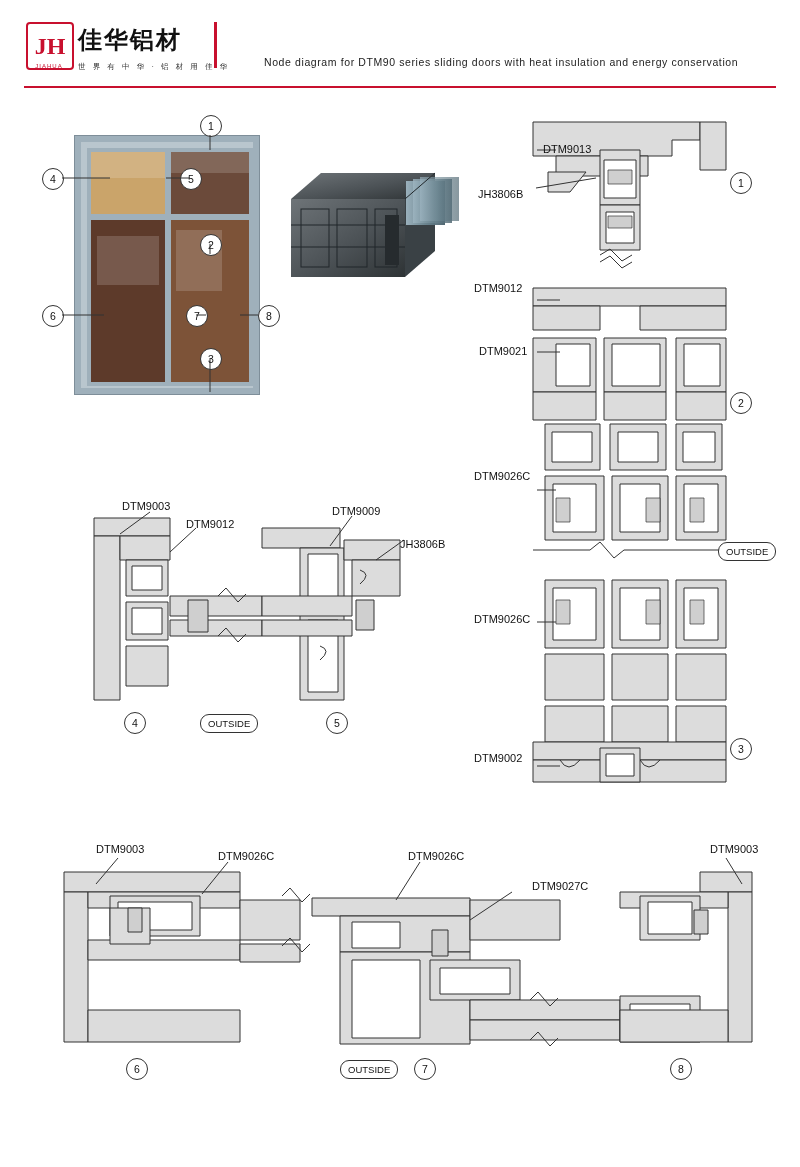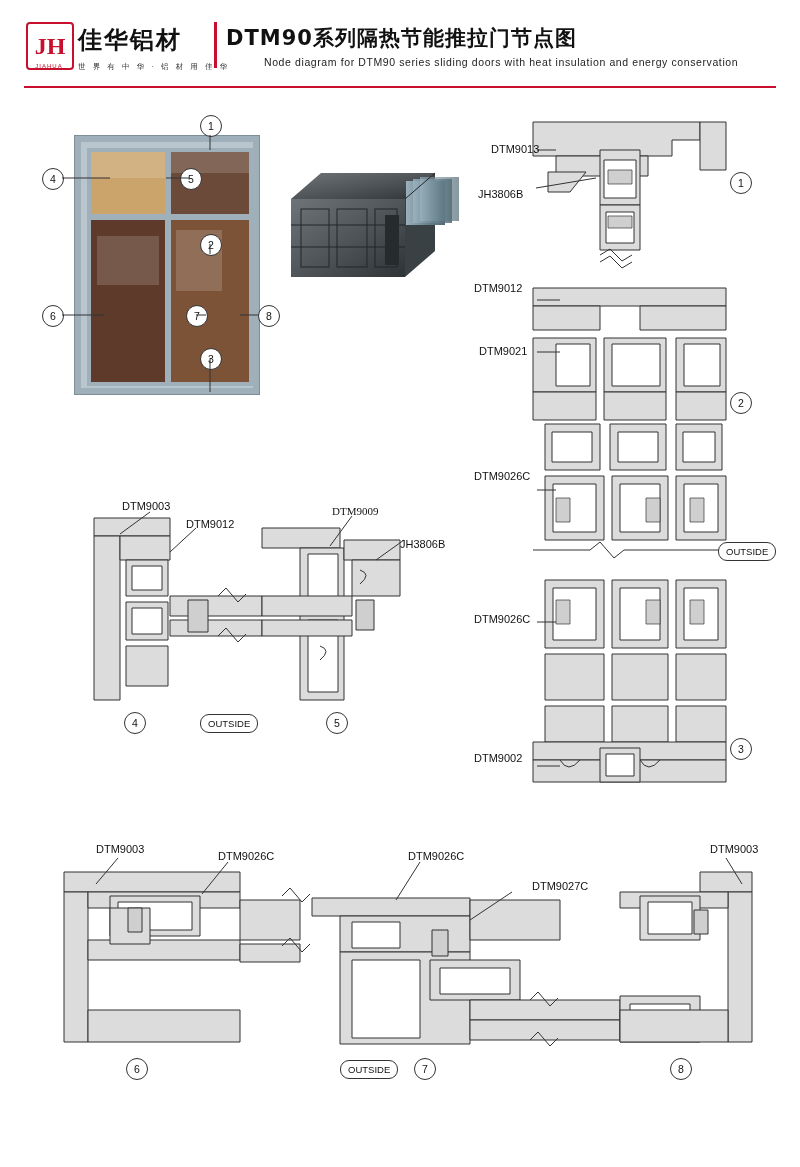--- a/index.html
+++ b/index.html
@@ -81,21 +81,20 @@
 <body>
 
 <div class="page">
 
   <div class="header">
     <div class="logo-mark">JH</div>
     <div class="logo-sub">JIAHUA</div>
     <div class="logo-cn">佳华铝材</div>
     <div class="logo-cn-sub">世 界 有 中 华 ·  铝 材 用 佳 华</div>
     <div class="hdr-divider"></div>
-    <div class="hdr-title">DTM90系列隔热节能推拉门节点图</div>
     <div class="hdr-sub">Node  diagram  for  DTM90  series  sliding  doors  with  heat  insulation  and  energy  conservation</div>
     <div class="hdr-rule"></div>
   </div>
 
   <div class="photo-frame">
     <div class="pf-inner"></div>
     <div class="pf-top-l">
       <div class="pf-gloss" style="left:0;top:0;width:100%;height:42%;"></div>
     </div>
     <div class="pf-top-r">
@@ -314,37 +313,37 @@
       <path d="M404,540 L376,560"></path>
 
       <path d="M118,858 L96,884"></path>
       <path d="M228,862 L202,894"></path>
       <path d="M420,862 L396,900"></path>
       <path d="M512,892 L470,920"></path>
       <path d="M726,858 L742,884"></path>
     </g>
   </svg>
 
-  <div class="lbl" style="left:447px;top:143px;padding-left:44px;">DTM9013</div>
+  <div class="lbl" style="left:499px;top:143px;padding-left:44px;">DTM9013</div>
   <div class="lbl" style="left:478px;top:188px;">JH3806B</div>
   <div class="lbl" style="left:474px;top:282px;">DTM9012</div>
   <div class="lbl" style="left:479px;top:345px;">DTM9021</div>
   <div class="lbl" style="left:474px;top:470px;">DTM9026C</div>
   <div class="lbl" style="left:474px;top:613px;">DTM9026C</div>
   <div class="lbl" style="left:474px;top:752px;">DTM9002</div>
 
   <div class="callout" style="left:730px;top:172px;">1</div>
   <div class="callout" style="left:730px;top:392px;">2</div>
   <div class="callout" style="left:730px;top:738px;">3</div>
 
   <div class="outside" style="left:718px;top:542px;">OUTSIDE</div>
 
   <div class="lbl" style="left:122px;top:500px;">DTM9003</div>
   <div class="lbl" style="left:186px;top:518px;">DTM9012</div>
-  <div class="lbl" style="left:332px;top:505px;font-family:Liberation Serif, serif;">DTM9009</div>
+  <div class="lbl" style="left:332px;top:505px;">DTM9009</div>
   <div class="lbl" style="left:400px;top:538px;">JH3806B</div>
 
   <div class="callout" style="left:124px;top:712px;">4</div>
   <div class="callout" style="left:326px;top:712px;">5</div>
   <div class="outside" style="left:200px;top:714px;">OUTSIDE</div>
 
   <div class="lbl" style="left:96px;top:843px;">DTM9003</div>
   <div class="lbl" style="left:218px;top:850px;">DTM9026C</div>
   <div class="lbl" style="left:408px;top:850px;">DTM9026C</div>
   <div class="lbl" style="left:532px;top:880px;">DTM9027C</div>

